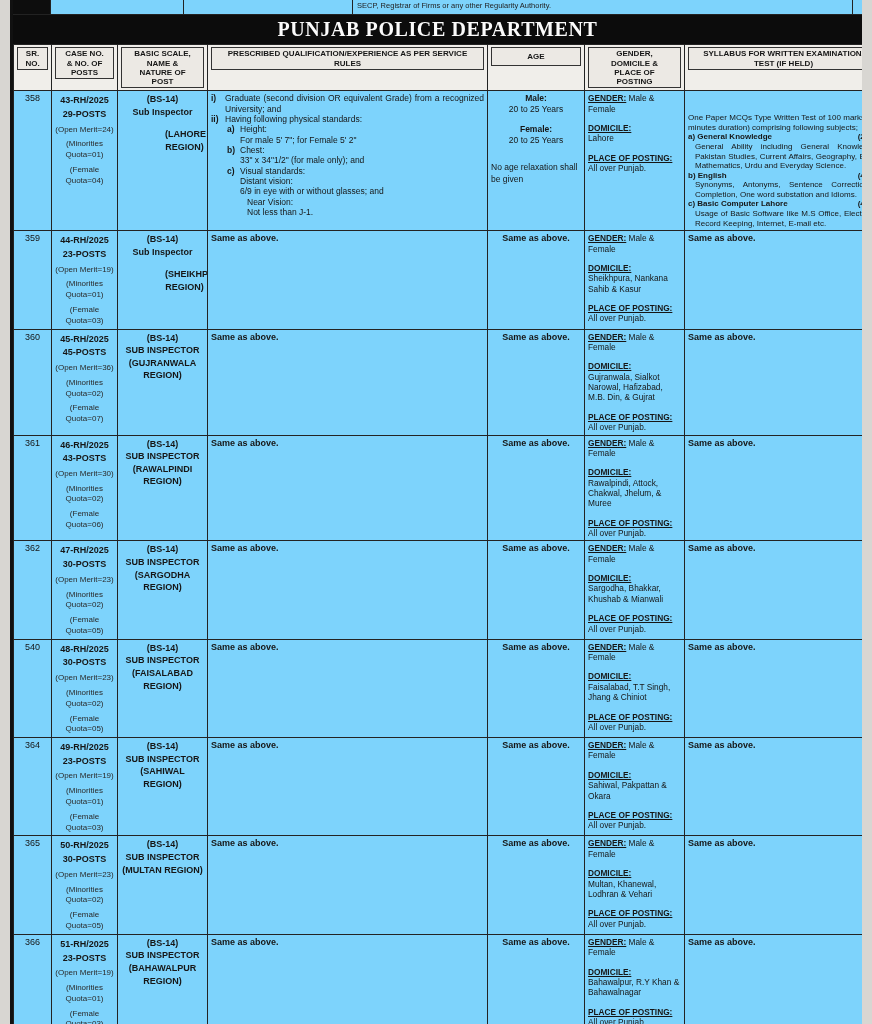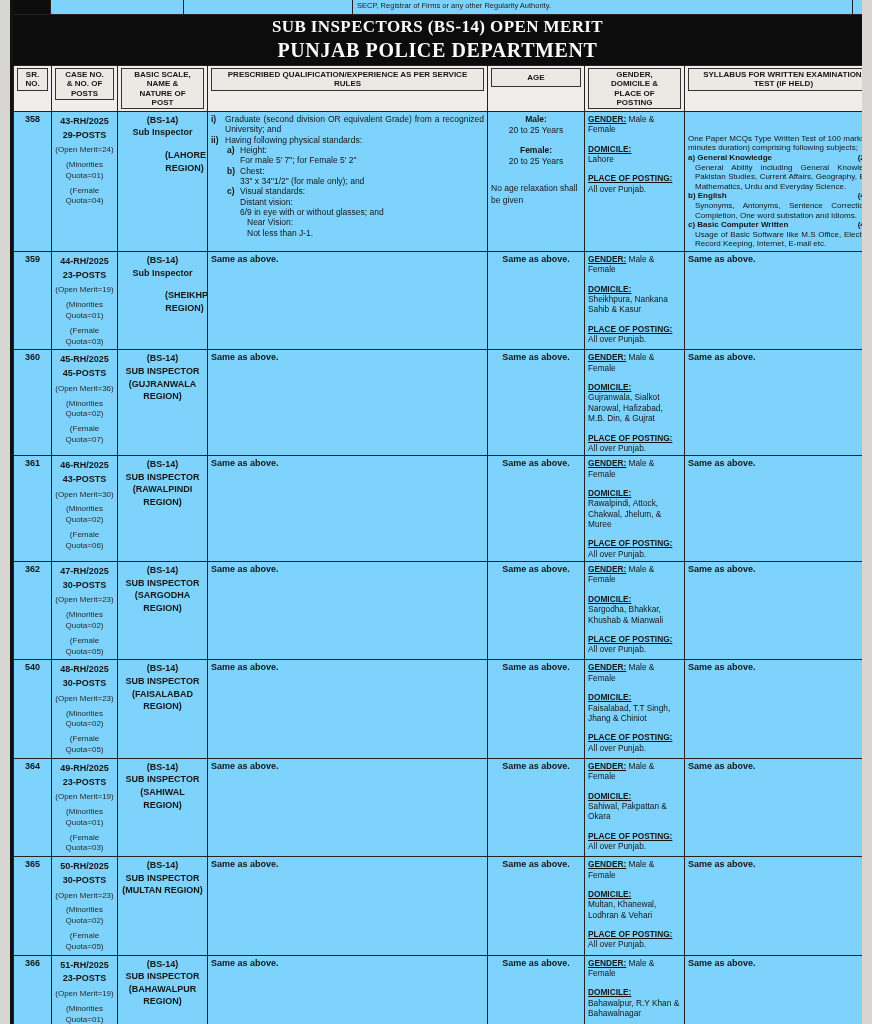--- a/index.html
+++ b/index.html
@@ -25,21 +25,21 @@
   table.main{border-collapse:collapse;table-layout:fixed;width:869px;}
   table.main td,table.main th{
     border:1.5px solid #232323;vertical-align:top;box-sizing:border-box;
     padding:2px 3px;overflow:hidden;
   }
   th{background:#f0eeea;font-size:8px;font-weight:bold;text-align:center;padding:1px;}
   th .hbox{border:1px solid #333;padding:1px 9px;min-height:15px;display:flex;align-items:center;justify-content:center;background:#ece9e4;line-height:1.15;}
   .col-sr{width:38px;} .col-case{width:66px;} .col-scale{width:90px;}
   .col-qual{width:280px;} .col-age{width:97px;} .col-gen{width:100px;} .col-syl{width:198px;}
   
-  td.sr{font-weight:bold;font-size:9px;text-align:center;padding-top:4px;}
+  td.sr{font-weight:normal;font-size:9px;text-align:center;padding-top:4px;}
   td.case{text-align:center;font-size:8.5px;line-height:1.3;}
   .case .bold{font-weight:bold;font-size:9px;margin-top:2px;}
   .case .quota{font-size:8px;margin-top:4px;color:#2a2a2a;line-height:1.35;}
   td.scale{text-align:center;font-weight:bold;font-size:9px;line-height:1.4;}
   .scale .region{margin-top:10px;margin-left:44px;}
   .same{font-weight:bold;font-size:9px;}
   .center{text-align:center;}
   
   td.qual{font-size:8.5px;line-height:1.22;}
   .ql{display:flex;text-align:justify;}
@@ -70,21 +70,20 @@
 
   <div class="topstrip">
     <div class="c blackc" style="width:38px"></div>
     <div class="c" style="width:133px"></div>
     <div class="c" style="width:169px"></div>
     <div class="c txt" style="width:500px">SECP, Registrar of Firms or any other Regularity Authority.</div>
     <div class="c" style="flex:1;border-right:none"></div>
   </div>
 
   <div class="titleband">
-    <div class="t1">SUB INSPECTORS (BS-14) OPEN MERIT</div>
     <div class="t2">PUNJAB POLICE DEPARTMENT</div>
   </div>
 
   <table class="main">
     <colgroup>
       <col class="col-sr">
         <col class="col-case">
         <col class="col-scale">
         <col class="col-qual">
       <col class="col-age">
@@ -196,21 +195,21 @@
               <span>a) General Knowledge</span>
               <span>(20%)</span>
             </div>
         <div class="syl-body">General Ability including General Knowledge, Pakistan Studies, Current Affairs, Geography, Basic Mathematics, Urdu and Everyday Science.</div>
         <div class="syl-head">
               <span>b) English</span>
               <span>(40%)</span>
             </div>
         <div class="syl-body">Synonyms, Antonyms, Sentence Correction / Completion, One word substation and Idioms.</div>
         <div class="syl-head">
-              <span>c) Basic Computer Written</span>
+              <span>c) Basic Computer Lahore</span>
               <span>(40%)</span>
             </div>
         <div class="syl-body">Usage of Basic Software like M.S Office, Electronic Record Keeping, Internet, E-mail etc.</div>
       </td>
     </tr>
 
     <tr style="height:86px">
       <td class="sr">359</td>
       <td class="case">
         <div class="bold">44-RH/2025</div>

